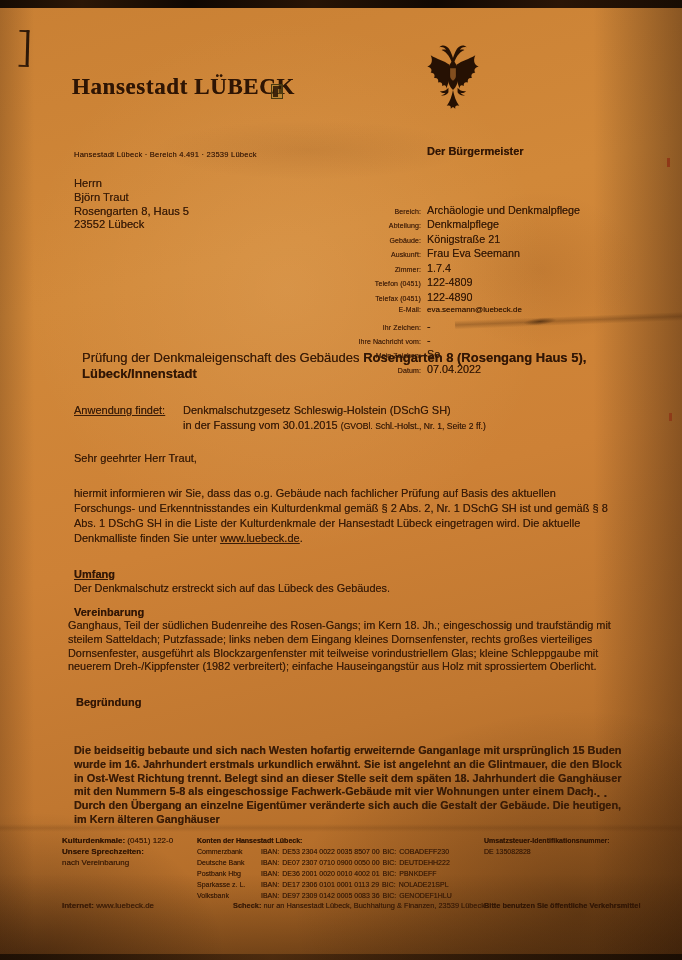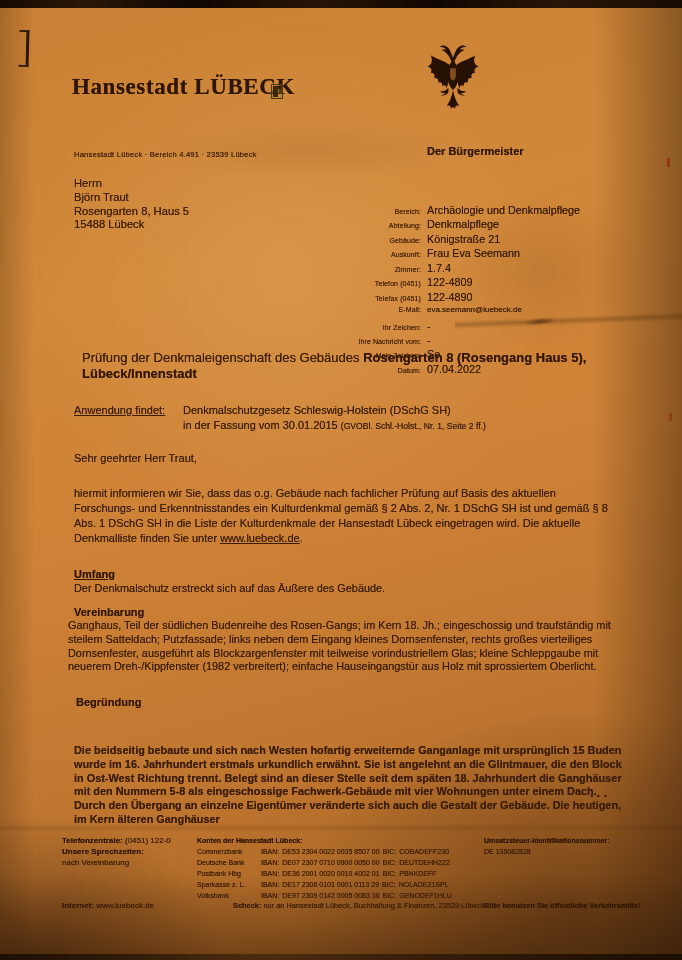--- a/index.html
+++ b/index.html
@@ -122,21 +122,21 @@
 
     <path d="M45 46 L55 46 L55 60 C55 64 52 66 50 68 C48 66 45 64 45 60 Z" fill="#cd8136" opacity="0.55"></path>
   </svg>
   <div class="abs sender-line">Hansestadt Lübeck · Bereich 4.491 · 23539 Lübeck</div>
   <div class="abs office-title">Der Bürgermeister</div>
 
   <div class="abs recipient">
     <div>Herrn</div>
     <div>Björn Traut</div>
     <div>Rosengarten 8, Haus 5</div>
-    <div>15488 Lübeck</div>
+    <div>23552 Lübeck</div>
   </div>
 
   <div class="abs office">
     <div class="row">
         <span class="lbl">Bereich:</span>
         <span class="val">Archäologie und Denkmalpflege</span>
       </div>
     <div class="row">
         <span class="lbl">Abteilung:</span>
         <span class="val">Denkmalpflege</span>
@@ -190,32 +190,32 @@
     <span>
       <span>Denkmalschutzgesetz Schleswig-Holstein (DSchG SH)</span><br>
       <span>in der Fassung vom 30.01.2015 </span><span class="app-small">(GVOBl. Schl.-Holst., Nr. 1, Seite 2 ff.)</span>
     </span>
   </div>
 
   <div class="abs salutation">Sehr geehrter Herr Traut,</div>
   <div class="abs intro"><span>hiermit informieren wir Sie, dass das o.g. Gebäude nach fachlicher Prüfung auf Basis des aktuellen Forschungs- und Erkenntnisstandes ein Kulturdenkmal gemäß § 2 Abs. 2, Nr. 1 DSchG SH ist und gemäß § 8 Abs. 1 DSchG SH in die Liste der Kulturdenkmale der Hansestadt Lübeck eingetragen wird. Die aktuelle Denkmalliste finden Sie unter </span><span class="link">www.luebeck.de</span><span>.</span></div>
 
   <div class="abs sec-head umfang-h">Umfang</div>
-  <div class="abs sec-text umfang-t">Der Denkmalschutz erstreckt sich auf das Äußere des Gebäude.</div>
+  <div class="abs sec-text umfang-t">Der Denkmalschutz erstreckt sich auf das Lübeck des Gebäudes.</div>
 
   <div class="abs sec-head kennz-h">Vereinbarung</div>
   <div class="abs sec-text kennz-t">Ganghaus, Teil der südlichen Budenreihe des Rosen-Gangs; im Kern 18. Jh.; eingeschossig und traufständig mit steilem Satteldach; Putzfassade; links neben dem Eingang kleines Dornsenfenster, rechts großes vierteiliges Dornsenfester, ausgeführt als Blockzargenfenster mit teilweise vorindustriellem Glas; kleine Schleppgaube mit neuerem Dreh-/Kippfenster (1982 verbreitert); einfache Hauseingangstür aus Holz mit sprossiertem Oberlicht.</div>
 
   <div class="abs sec-head begr-h">Begründung</div>
   <div class="abs sec-text begr-t">Die beidseitig bebaute und sich nach Westen hofartig erweiternde Ganganlage mit ursprünglich 15 Buden wurde im 16. Jahrhundert erstmals urkundlich erwähnt. Sie ist angelehnt an die Glintmauer, die den Block in Ost-West Richtung trennt. Belegt sind an dieser Stelle seit dem späten 18. Jahrhundert die Ganghäuser mit den Nummern 5-8 als eingeschossige Fachwerk-Gebäude mit vier Wohnungen unter einem Dach. Durch den Übergang an einzelne Eigentümer veränderte sich auch die Gestalt der Gebäude. Die heutigen, im Kern älteren Ganghäuser</div>
 
   <div class="abs dots">...</div>
 
   <div class="abs f-left footer">
-    <div><b>Telefonzentrale:</b><span> (0451) 122-0</span></div>
+    <div><b>Kulturdenkmale:</b><span> (0451) 122-0</span></div>
     <div><b>Unsere Sprechzeiten:</b></div>
     <div>nach Vereinbarung</div>
   </div>
   <div class="abs f-internet footer"><b>Internet:</b><span> www.luebeck.de</span></div>
 
   <div class="abs f-mid footer">
     <div><b>Konten der Hansestadt Lübeck:</b></div>
     <div class="bank-row">
         <span class="bank-name">Commerzbank</span>
         <span class="bank-details"><span>IBAN:</span><span>DE53 2304 0022 0035 8507 00</span><span>BIC:</span><span>COBADEFF230</span></span>

